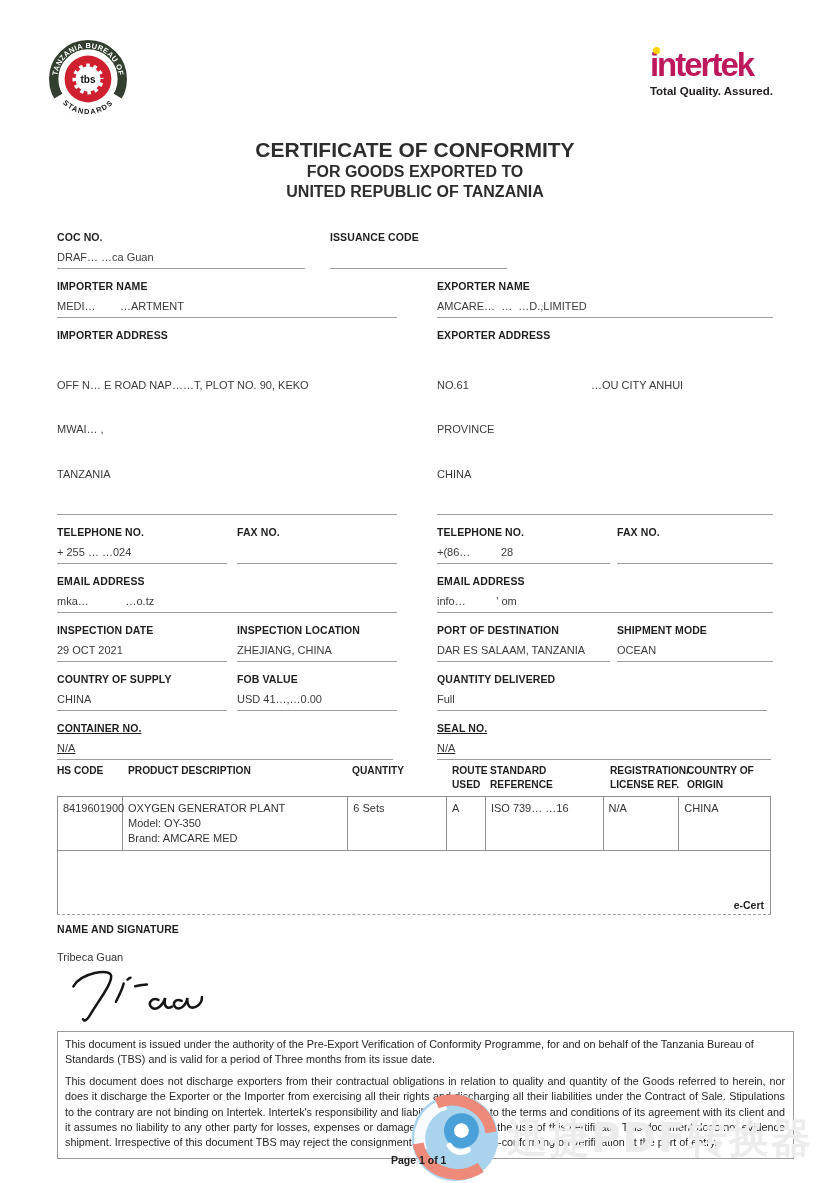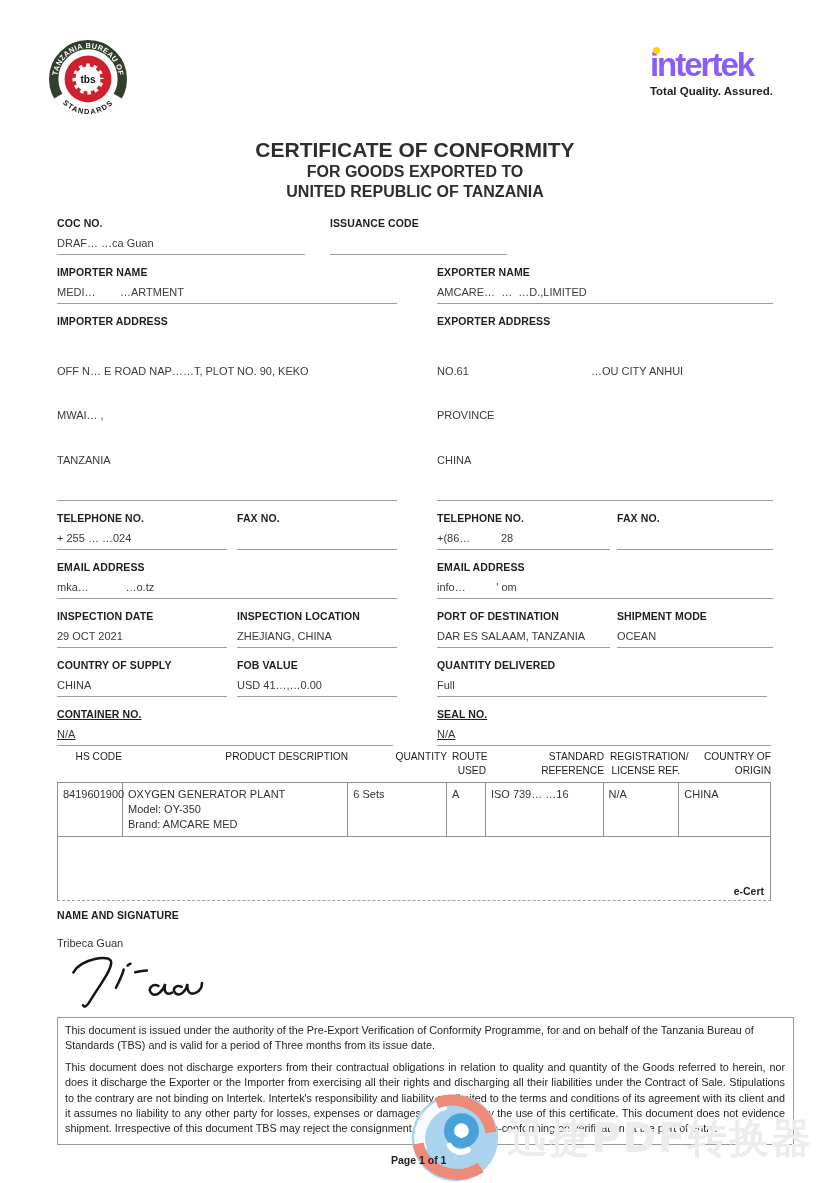--- a/index.html
+++ b/index.html
@@ -4,41 +4,41 @@
 <style>
   html,body{margin:0;padding:0;background:#fff;}
   .page{position:relative;width:829px;height:1183px;background:#fff;overflow:hidden;
         font-family:"Liberation Sans","DejaVu Sans",sans-serif;color:#222;}
   .content{position:absolute;left:57px;top:40px;width:716px;}
 
   
   .hdr{display:flex;justify-content:space-between;align-items:flex-start;height:84px;}
   .tbs{width:78px;height:78px;margin-left:-8px;}
   .itk{margin-top:8px;text-align:left;}
-  .itk-word{position:relative;font-size:33px;font-weight:bold;letter-spacing:-2px;color:#8b5cf6;line-height:1;}
+  .itk-word{position:relative;font-size:33px;font-weight:bold;letter-spacing:-2px;color:#be185d;line-height:1;}
   .itk-dot{position:absolute;left:3px;top:-1px;width:7px;height:7px;border-radius:50%;background:#ffd200;}
   .itk-tag{font-size:11.5px;font-weight:bold;color:#242021;margin-top:4px;letter-spacing:0px;}
 
   
   .titleblk{text-align:center;margin-top:13px;color:#2d2d2d;}
   .t1{font-size:21px;font-weight:bold;line-height:1.2;}
   .t2{font-size:16px;font-weight:bold;line-height:1.25;}
 
   
-  .form{margin-top:15px;}
+  .form{margin-top:29px;}
   .row{display:flex;}
   .field{}
   .lbl{font-size:10.5px;font-weight:bold;color:#1e1e1e;letter-spacing:0.1px;}
   .val{font-size:11px;color:#3a3a3a;margin-top:7px;padding-bottom:3px;min-height:15px;
        border-bottom:1.6px solid #9c9c9c;white-space:pre-wrap;line-height:1.35;}
   .mrow{margin-bottom:11px;}
   .addr .val{min-height:45px;}
 
   
-  .thead{display:flex;margin-top:3px;font-size:10.2px;font-weight:normal;color:#1e1e1e;line-height:1.3;padding-bottom:5px;text-align:right;}
+  .thead{display:flex;margin-top:3px;font-size:10.2px;font-weight:bold;color:#1e1e1e;line-height:1.3;padding-bottom:5px;}
   .trow{display:flex;border:1.4px solid #8f8f8f;}
   .trow .cell{border-right:1.3px solid #8f8f8f;padding:4px 5px;font-size:11px;color:#333;
               min-height:49px;box-sizing:border-box;line-height:1.35;}
   .trow .cell:last-child{border-right:none;}
   .remarks{border-left:1.4px solid #8f8f8f;border-right:1.4px solid #8f8f8f;
            border-bottom:1.6px dashed #a0a0a0;height:64px;position:relative;box-sizing:border-box;}
   .remarks .lbl{padding:5px 0 0 4px;}
   .ecert{position:absolute;right:6px;bottom:3px;font-size:10.5px;font-weight:bold;color:#1e1e1e;}
 
   

